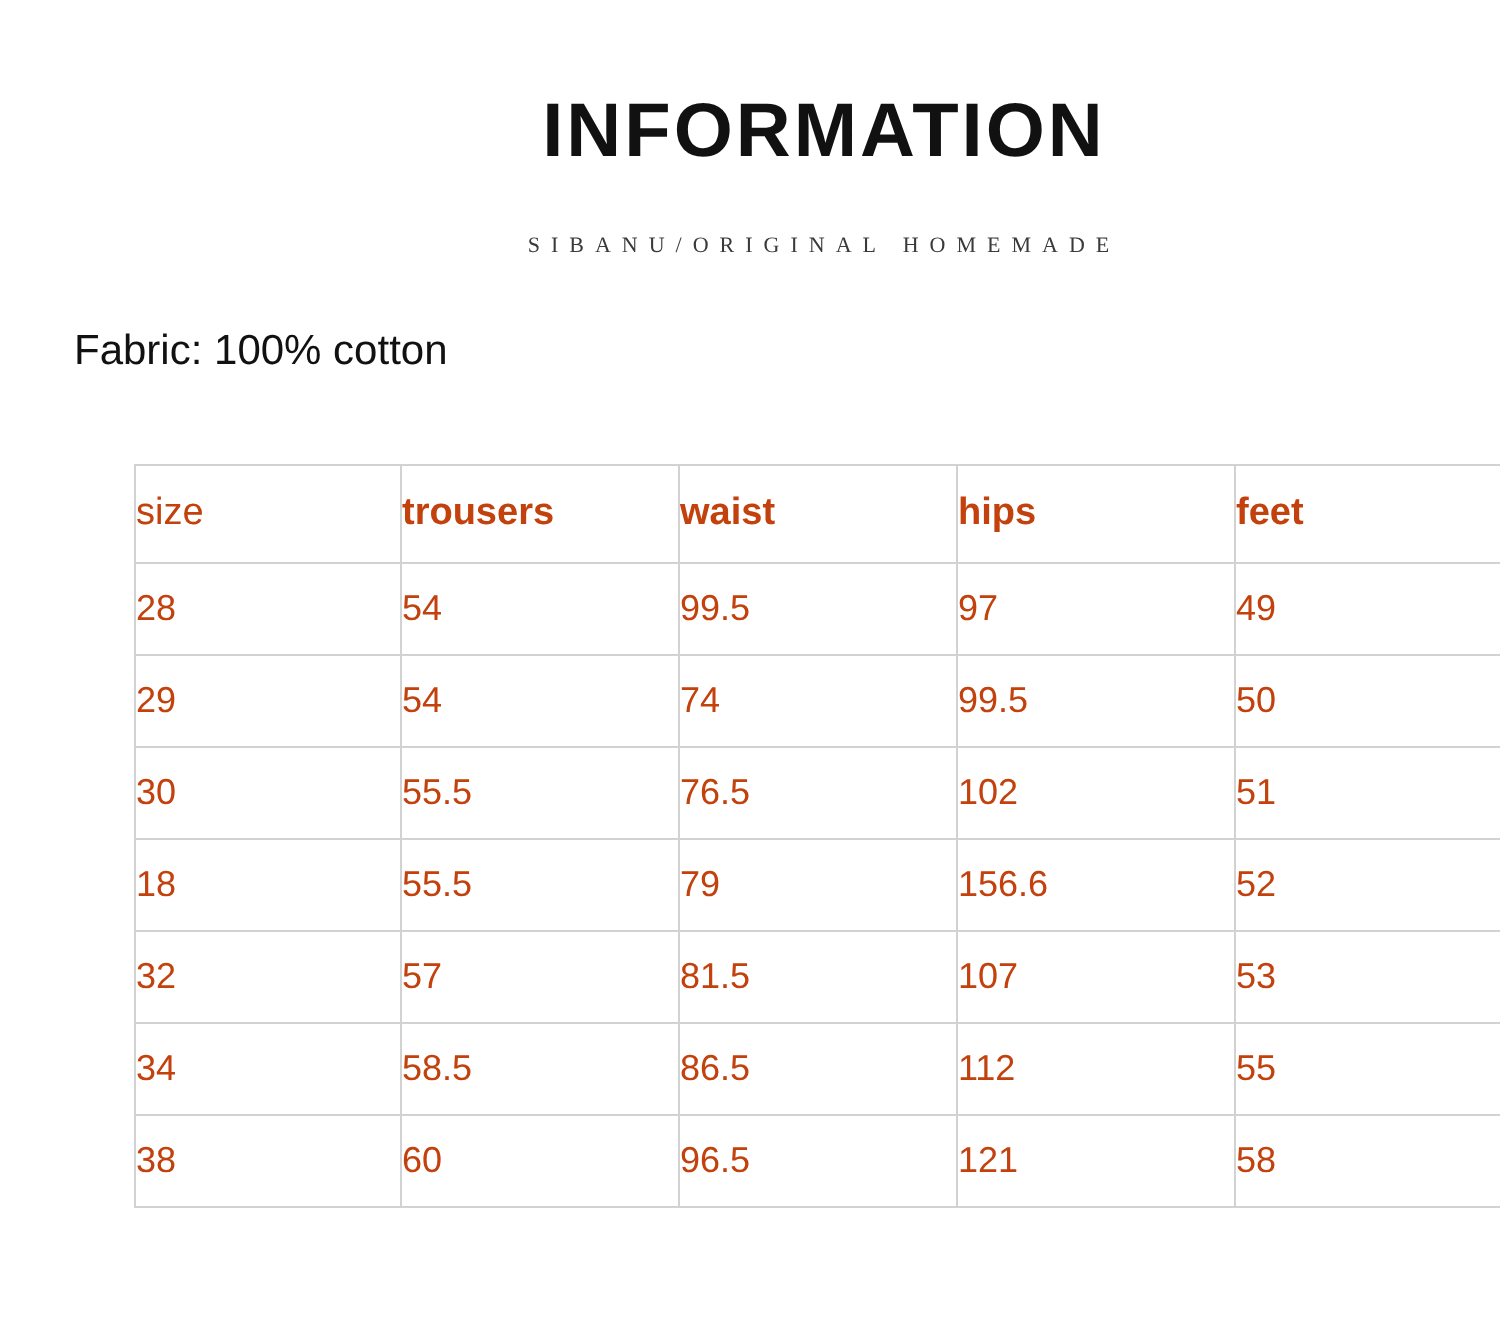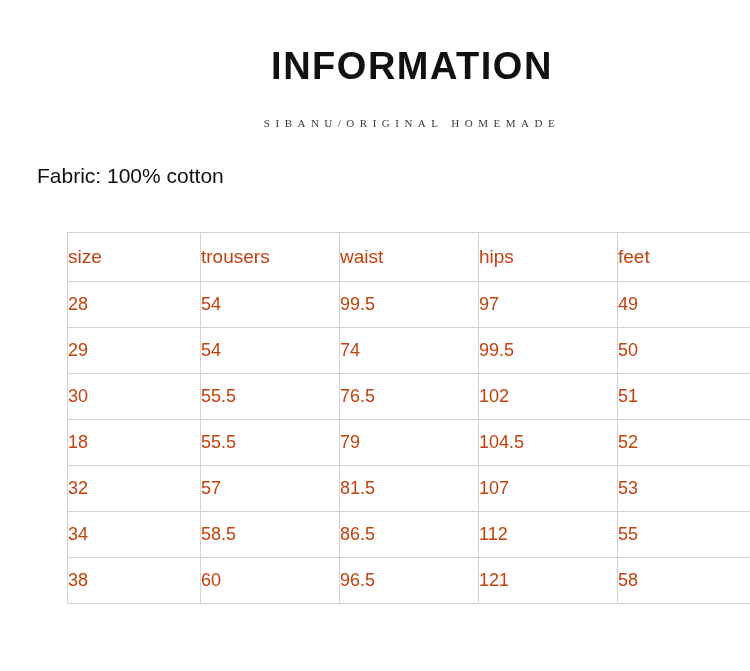--- a/index.html
+++ b/index.html
@@ -64,21 +64,21 @@
     text-align: left;
     font-size: 18px;
     font-weight: normal;
     color: #c2410c;
     height: 45px;
     padding: 0;
   }
   table.size-table thead th {
     height: 48px;
     font-size: 19px;
-    font-weight: normal;
+    font-weight: bold;
   }
   table.size-table thead th.col-size {
     font-weight: normal;
   }
   table.size-table tbody td.col-size {
     font-weight: normal;
     font-size: 18px;
   }
   col.c-size { width: 133px; }
   col.c-a { width: 139px; }
@@ -132,21 +132,21 @@
           <td class="col-size">30</td>
           <td>55.5</td>
           <td>76.5</td>
           <td>102</td>
           <td>51</td>
         </tr>
         <tr>
           <td class="col-size">18</td>
           <td>55.5</td>
           <td>79</td>
-          <td>104.5</td>
+          <td>156.6</td>
           <td>52</td>
         </tr>
         <tr>
           <td class="col-size">32</td>
           <td>57</td>
           <td>81.5</td>
           <td>107</td>
           <td>53</td>
         </tr>
         <tr>

